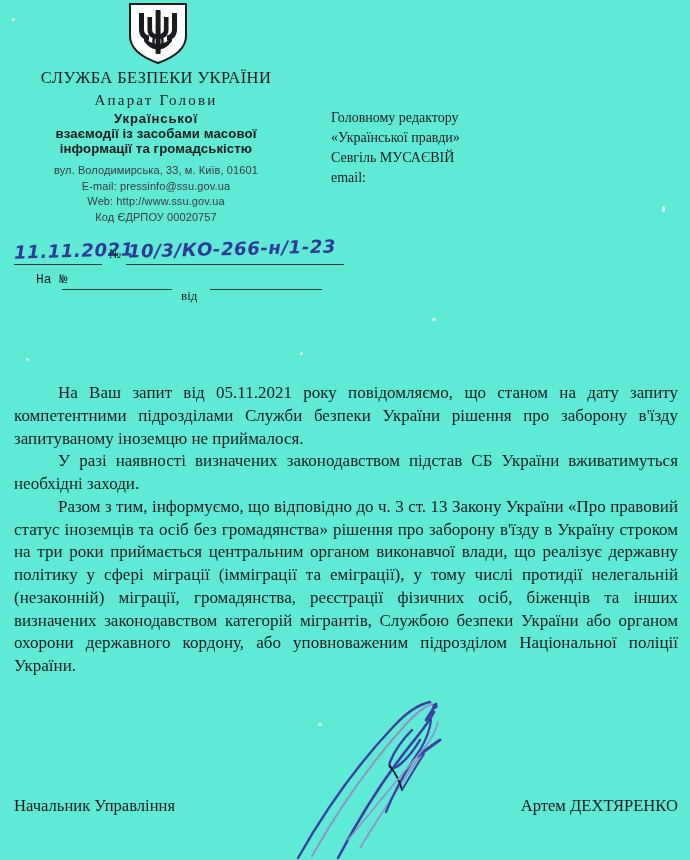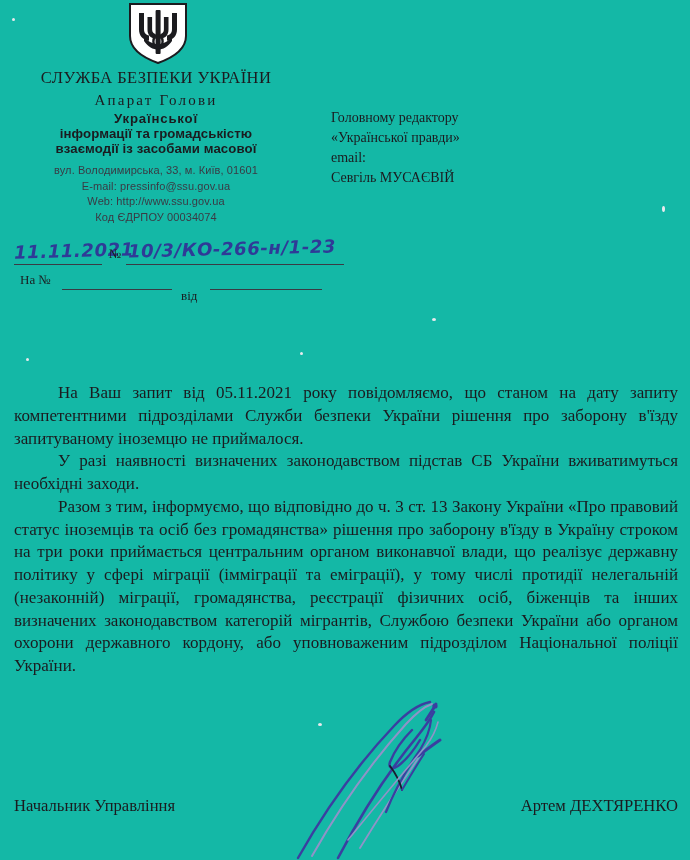--- a/index.html
+++ b/index.html
@@ -4,21 +4,21 @@
 <style>
   html, body {
     margin: 0;
     padding: 0;
     background: #ffffff;
   }
   .page {
     position: relative;
     width: 690px;
     height: 860px;
-    background: #14b8a6;
+    background: #5eead4;
     overflow: hidden;
     font-family: "Liberation Serif", "DejaVu Serif", serif;
     color: #1b1b1f;
   }
 
   
   .emblem {
     position: absolute;
     left: 126px;
     top: 2px;
@@ -117,21 +117,21 @@
   }
 
   .onref-row {
     position: absolute;
     left: 14px;
     top: 272px;
     width: 330px;
     height: 22px;
     font-size: 13px;
   }
-  .onref-label { position: absolute; left: 6px; top: 0; }
+  .onref-label { position: absolute; left: 22px; top: 0; font-family: Liberation Mono, monospace; }
   .onref-rule {
     position: absolute; left: 48px; top: 17px;
     width: 110px; height: 1px; background: #3a3a44;
   }
   .fromref-label { position: absolute; left: 167px; top: 16px; }
   .fromref-rule {
     position: absolute; left: 196px; top: 17px;
     width: 112px; height: 1px; background: #3a3a44;
   }
 
@@ -207,28 +207,28 @@
         <ellipse cx="32" cy="39.5" rx="4.6" ry="6.4" fill="none" stroke="#1b1b1f" stroke-width="2.4"></ellipse>
       </g>
     </svg>
   </div>
 
   <div class="letterhead">
     <div class="org-name">СЛУЖБА БЕЗПЕКИ УКРАЇНИ</div>
     <div class="org-unit">Апарат Голови</div>
     <div class="dept-block">
       <div class="dept-line1">Української</div>
+      <div>взаємодії із засобами масової</div>
       <div>інформації та громадськістю</div>
-      <div>взаємодії із засобами масової</div>
     </div>
     <div class="contacts">
       <div>вул. Володимирська, 33, м. Київ, 01601</div>
       <div>E-mail: pressinfo@ssu.gov.ua</div>
       <div>Web: http://www.ssu.gov.ua</div>
-      <div>Код ЄДРПОУ 00034074</div>
+      <div>Код ЄДРПОУ 00020757</div>
     </div>
   </div>
 
   <div class="reg-row">
     <span class="reg-date hand">11.11.2021</span>
     <span class="reg-date-rule"></span>
     <span class="reg-no-label">№</span>
     <span class="reg-no-value hand">10/3/КО-266-н/1-23</span>
     <span class="reg-no-rule"></span>
   </div>
@@ -236,22 +236,22 @@
   <div class="onref-row">
     <span class="onref-label">На №</span>
     <span class="onref-rule"></span>
     <span class="fromref-label">від</span>
     <span class="fromref-rule"></span>
   </div>
 
   <div class="addressee">
     <div>Головному редактору</div>
     <div>«Української правди»</div>
+    <div>Севгіль МУСАЄВІЙ</div>
     <div>email:</div>
-    <div>Севгіль МУСАЄВІЙ</div>
   </div>
 
   <div class="body-text">
     <p>На Ваш запит від 05.11.2021 року повідомляємо, що станом на дату запиту компетентними підрозділами Служби безпеки України рішення про заборону в'їзду запитуваному іноземцю не приймалося.</p>
     <p>У разі наявності визначених законодавством підстав СБ України вживатимуться необхідні заходи.</p>
     <p>Разом з тим, інформуємо, що відповідно до ч. 3 ст. 13 Закону України «Про правовий статус іноземців та осіб без громадянства» рішення про заборону в'їзду в Україну строком на три роки приймається центральним органом виконавчої влади, що реалізує державну політику у сфері міграції (імміграції та еміграції), у тому числі протидії нелегальній (незаконній) міграції, громадянства, реєстрації фізичних осіб, біженців та інших визначених законодавством категорій мігрантів, Службою безпеки України або органом охорони державного кордону, або уповноваженим підрозділом Національної поліції України.</p>
   </div>
 
   <div class="signature-ink">
     <svg viewBox="0 0 250 160" width="250" height="160" aria-hidden="true">

